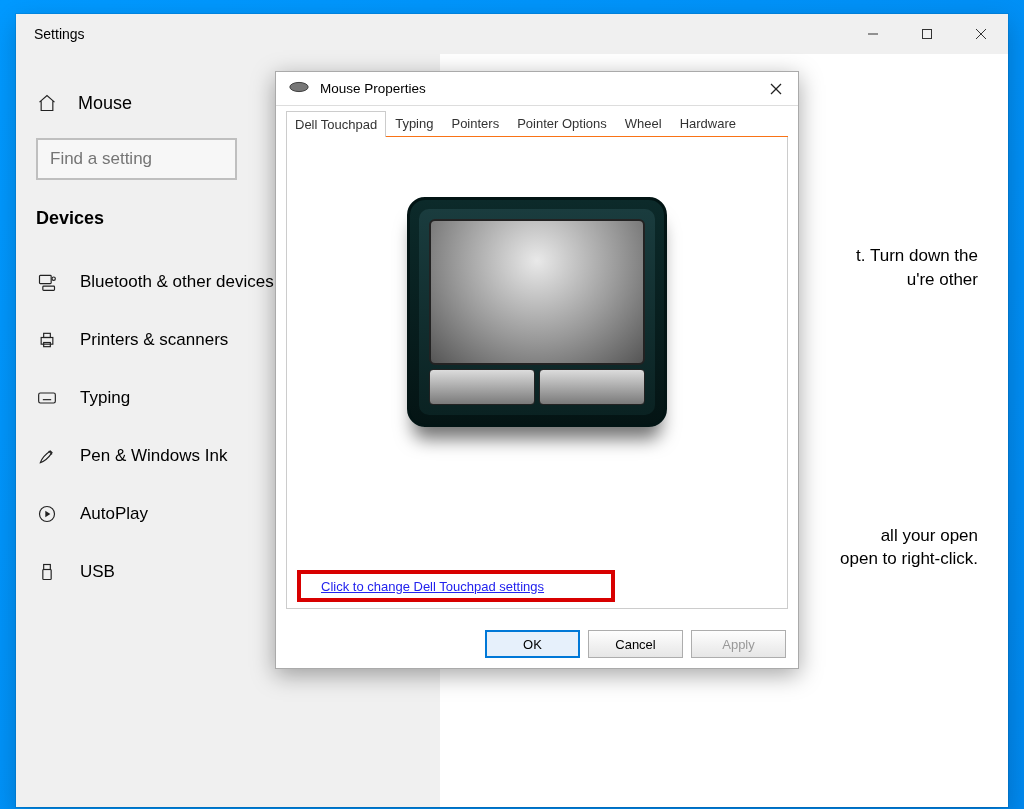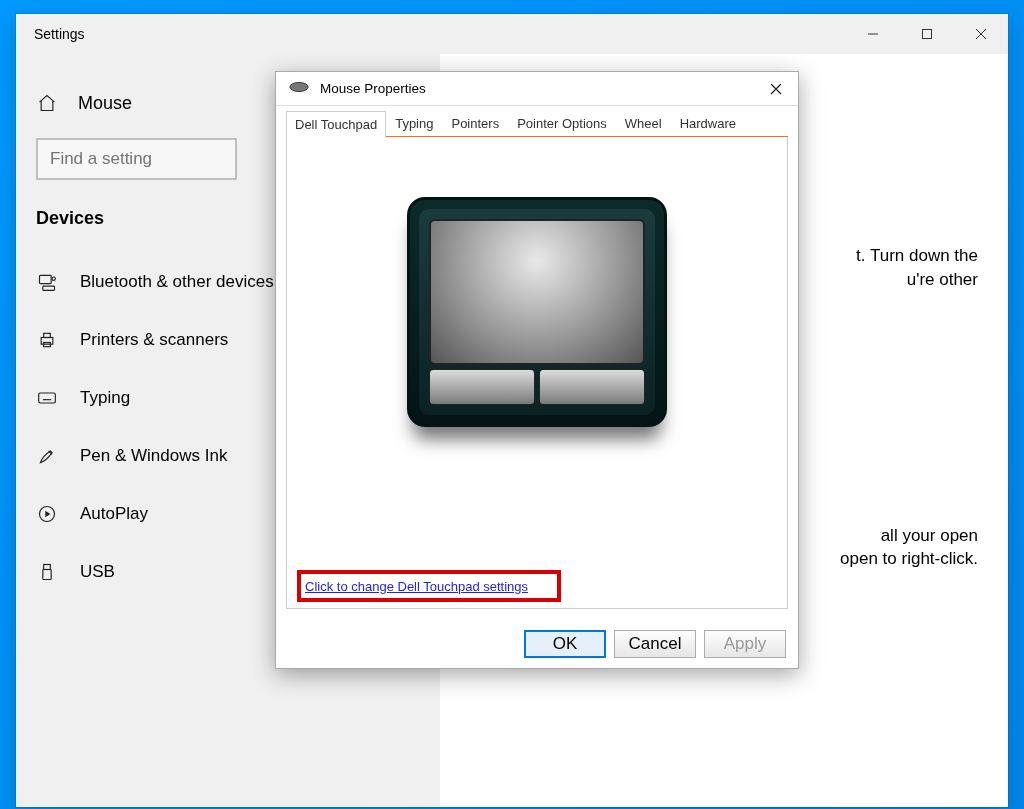--- a/index.html
+++ b/index.html
@@ -118,34 +118,34 @@
   }
   .tp-btn{
     flex:1; border-radius:4px;
     background: linear-gradient(#dcdcdc,#7a7a7a);
     border:1px solid #222;
   }
 
   .highlight-box{
     position:absolute;
     left:10px; bottom:6px;
-    width:264px; height:32px;
+    width:318px; height:32px;
     border:4px solid #d80000;
     display:flex; align-items:center;
-    padding-left:4px;
+    padding-left:20px;
     background: transparent;
   }
   .hl-link{ font-size:13px; color:#2222ee; text-decoration:underline; cursor:pointer;}
 
   .dlg-buttons{
     display:flex; gap:8px; justify-content:flex-end;
     padding:10px 12px;
   }
   .dlg-btn{
-    width:82px; height:28px; font-size:17px;
+    width:95px; height:28px; font-size:13px;
     background: linear-gradient(#fefefe,#e6e6e6);
     border:1px solid #adadad;
     cursor:pointer;
   }
   .dlg-btn.primary{ border:2px solid #0078d7; background:#e6f0fb; }
   .dlg-btn.disabled{ color:#999; cursor:default; }
 </style>
 </head>
 <body>
 

